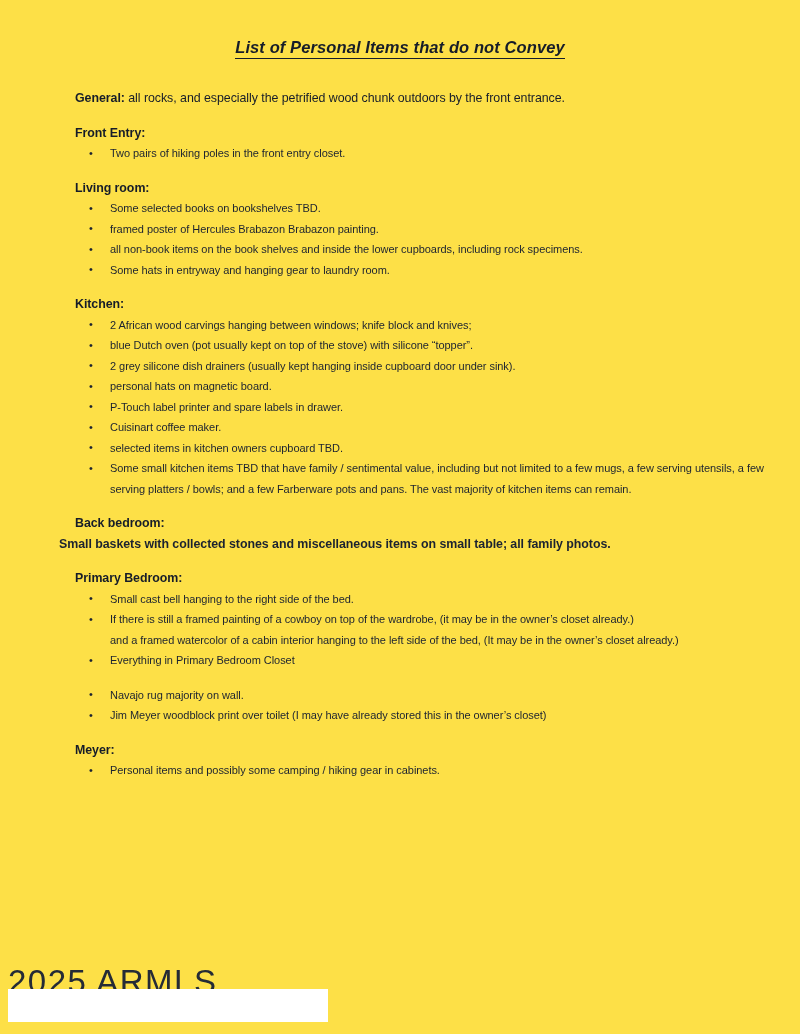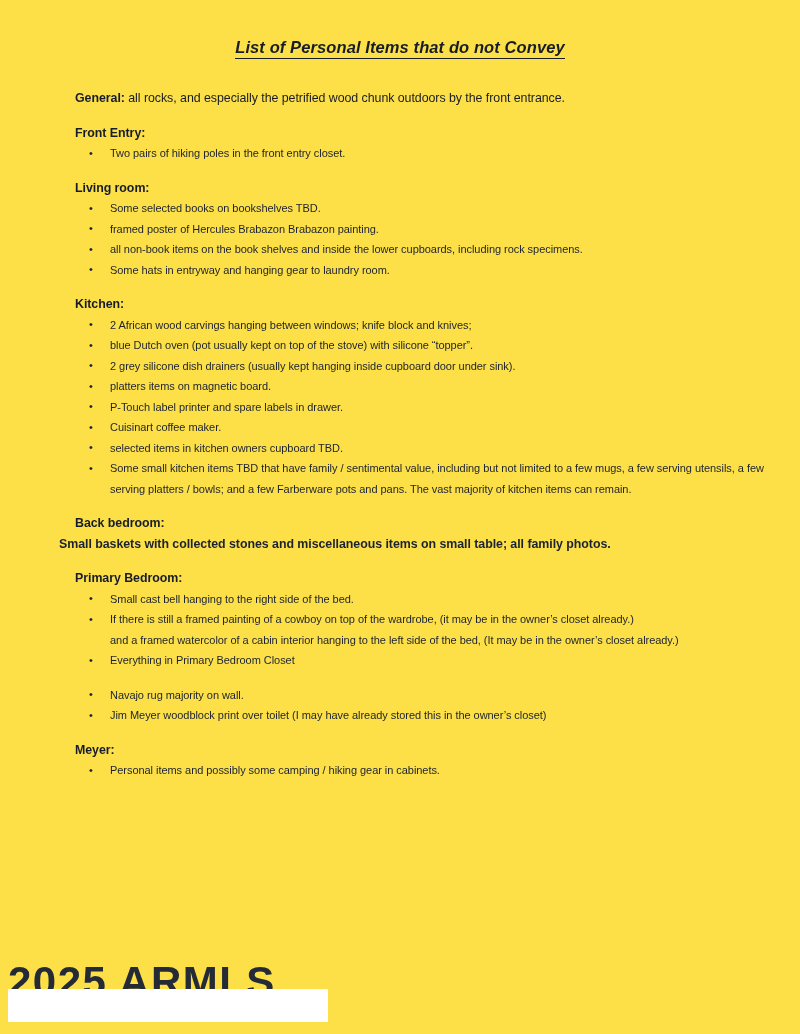--- a/index.html
+++ b/index.html
@@ -92,26 +92,25 @@
   }
   .wm-wrap {
     position: absolute;
     left: 8px;
     top: 962px;
     width: 320px;
     height: 60px;
     overflow: hidden;
   }
   .wm-text {
-    font-size: 42px;
+    font-size: 33px;
     letter-spacing: 1.5px;
     color: #252b36;
     white-space: nowrap;
     line-height: 40px;
-    font-weight: bold;
   }
   .wm-cover {
     position: absolute;
     left: 0;
     top: 27px;
     width: 320px;
     height: 40px;
     background: #ffffff;
   }
 </style>
@@ -145,21 +144,21 @@
           <li><span>Some hats in entryway and hanging gear to laundry room.</span></li>
         </ul>
       </div>
       <div class="section-gap"></div>
       <div class="section">
         <div class="heading">Kitchen:</div>
         <ul class="bullets">
           <li><span>2 African wood carvings hanging between windows; knife block and knives;</span></li>
           <li><span>blue Dutch oven (pot usually kept on top of the stove) with silicone “topper”.</span></li>
           <li><span>2 grey silicone dish drainers (usually kept hanging inside cupboard door under sink).</span></li>
-          <li><span>platters items on magnetic board.</span></li>
+          <li><span>personal hats on magnetic board.</span></li>
           <li><span>P-Touch label printer and spare labels in drawer.</span></li>
           <li><span>Cuisinart coffee maker.</span></li>
           <li><span>selected items in kitchen owners cupboard TBD.</span></li>
           <li><span>Some small kitchen items TBD that have family / sentimental value, including but not limited to a few mugs, a few serving utensils, a few serving platters / bowls; and a few Farberware pots and pans.   The vast majority of kitchen items can remain.</span></li>
         </ul>
       </div>
       <div class="section-gap"></div>
       <div class="section">
         <div class="heading">Back bedroom:</div>
         <div class="plain-line">Small baskets with collected stones and miscellaneous items on small table; all family photos.</div>

